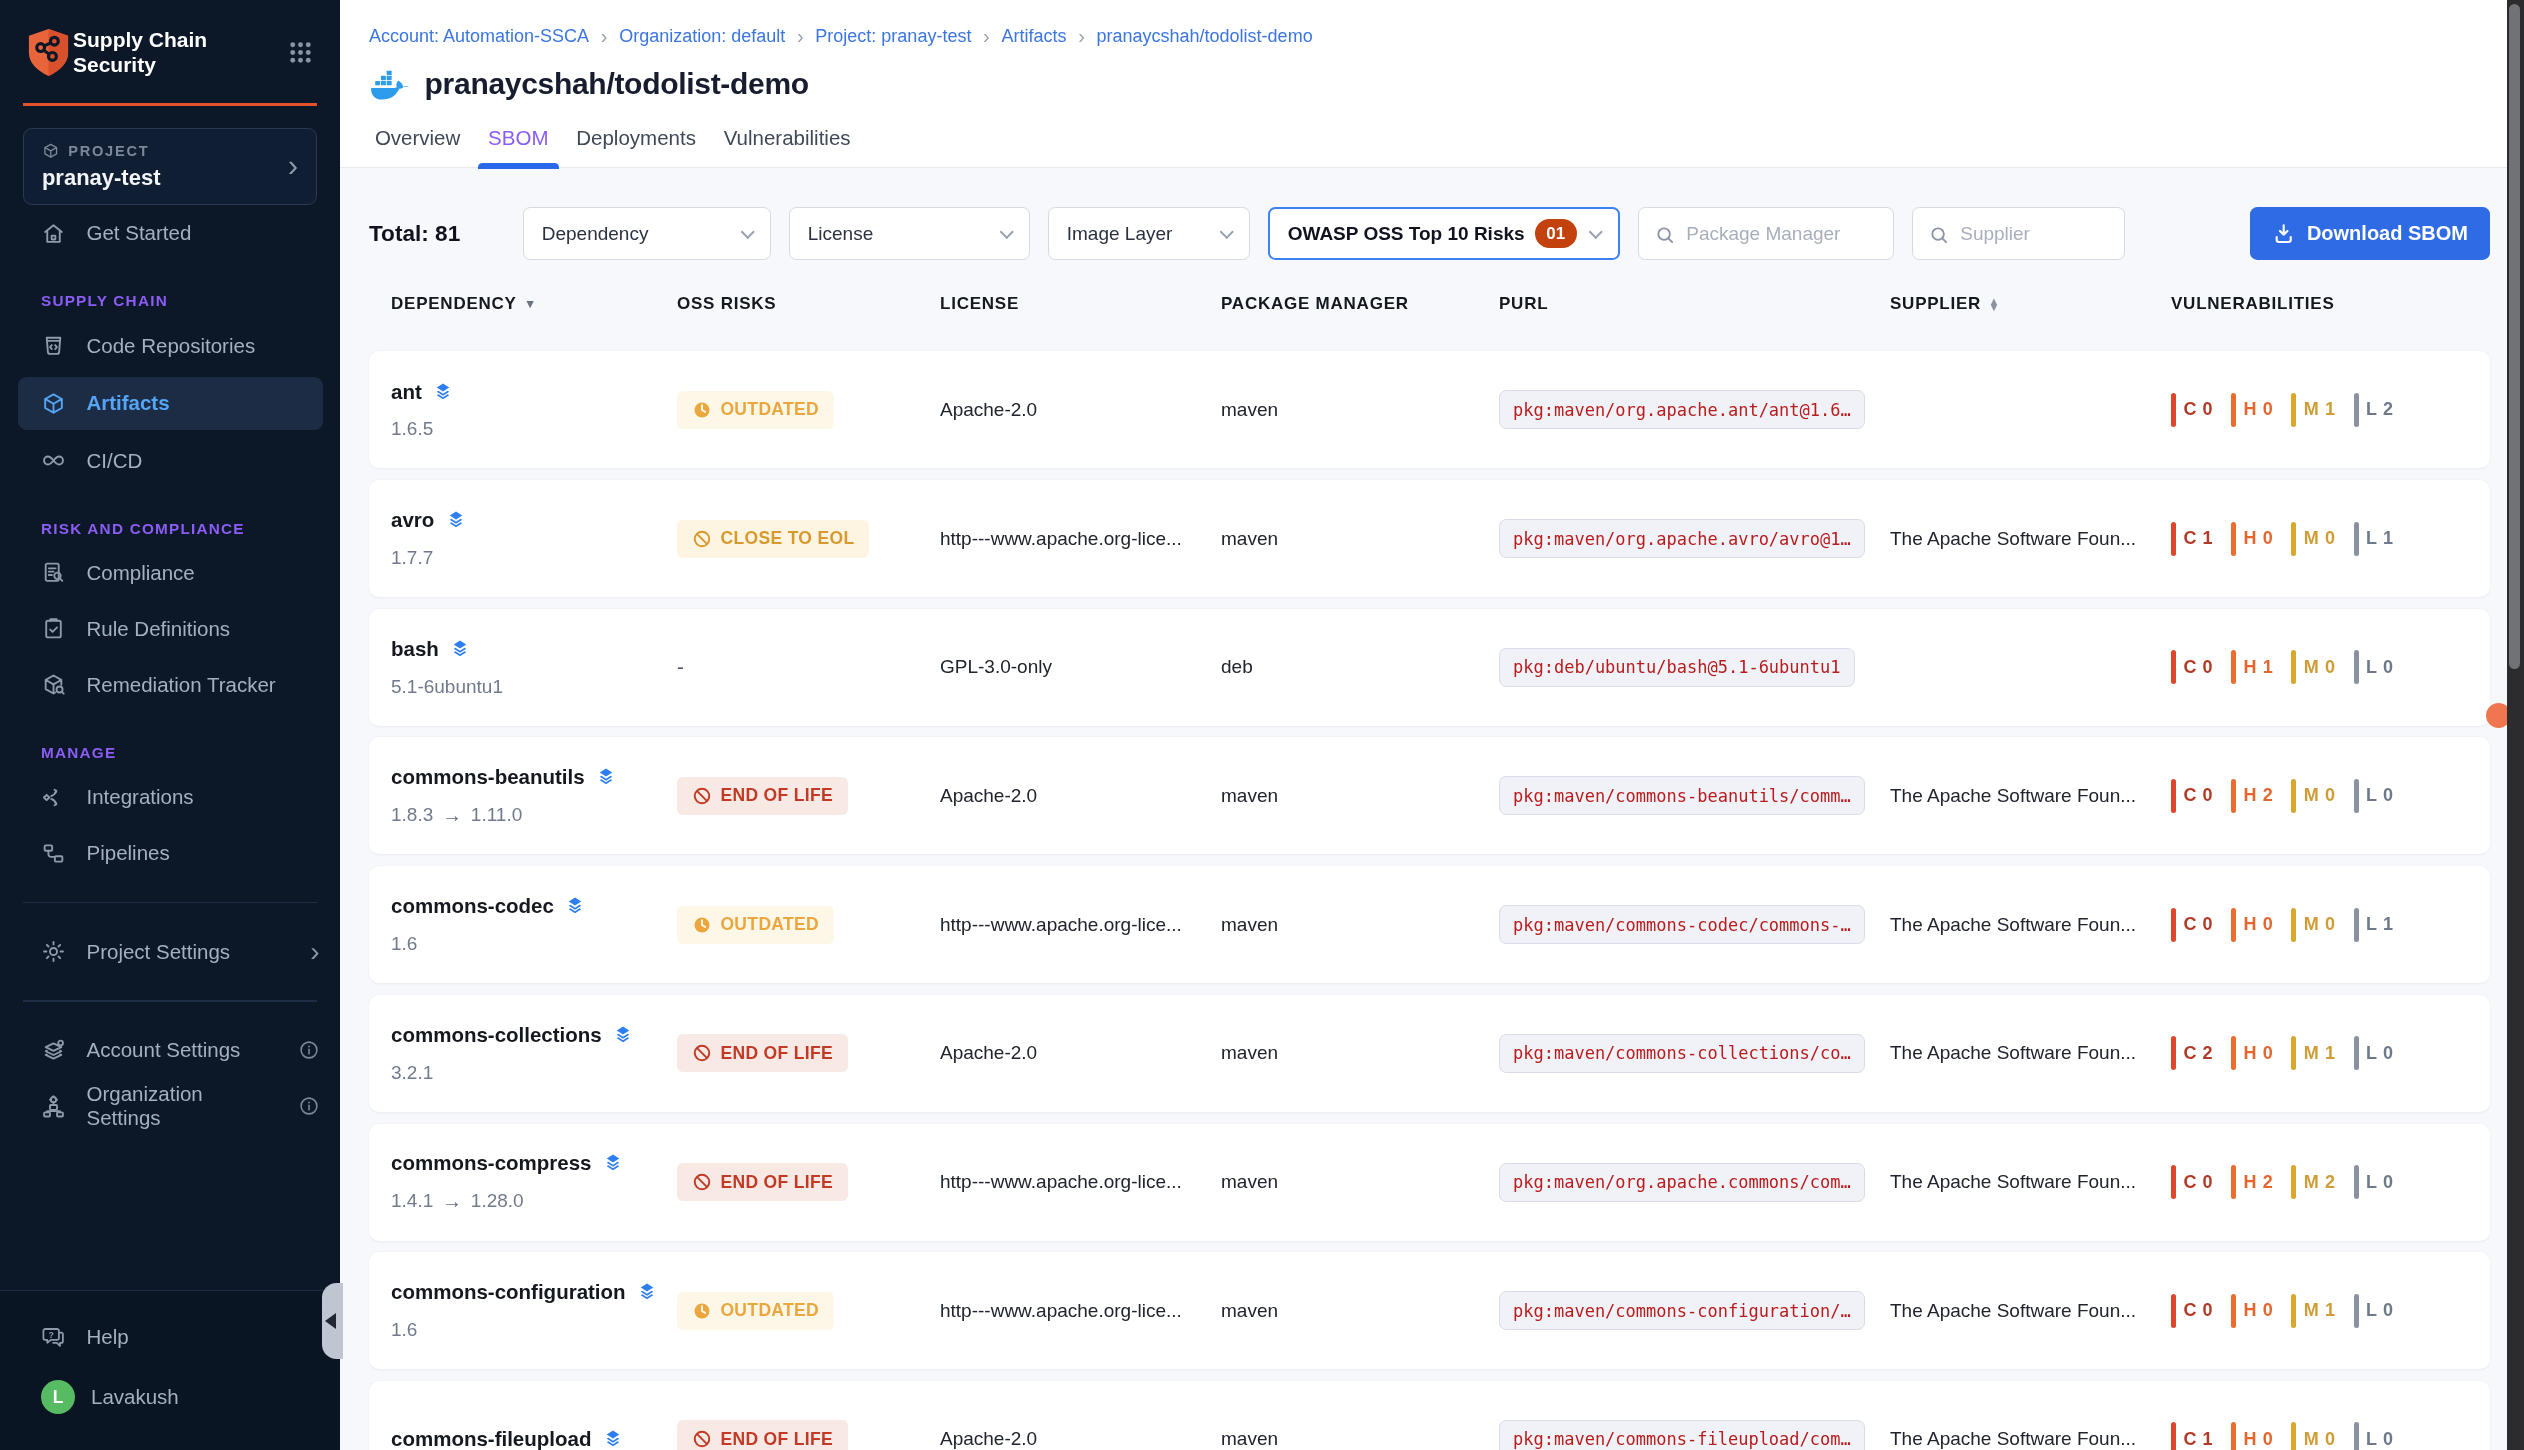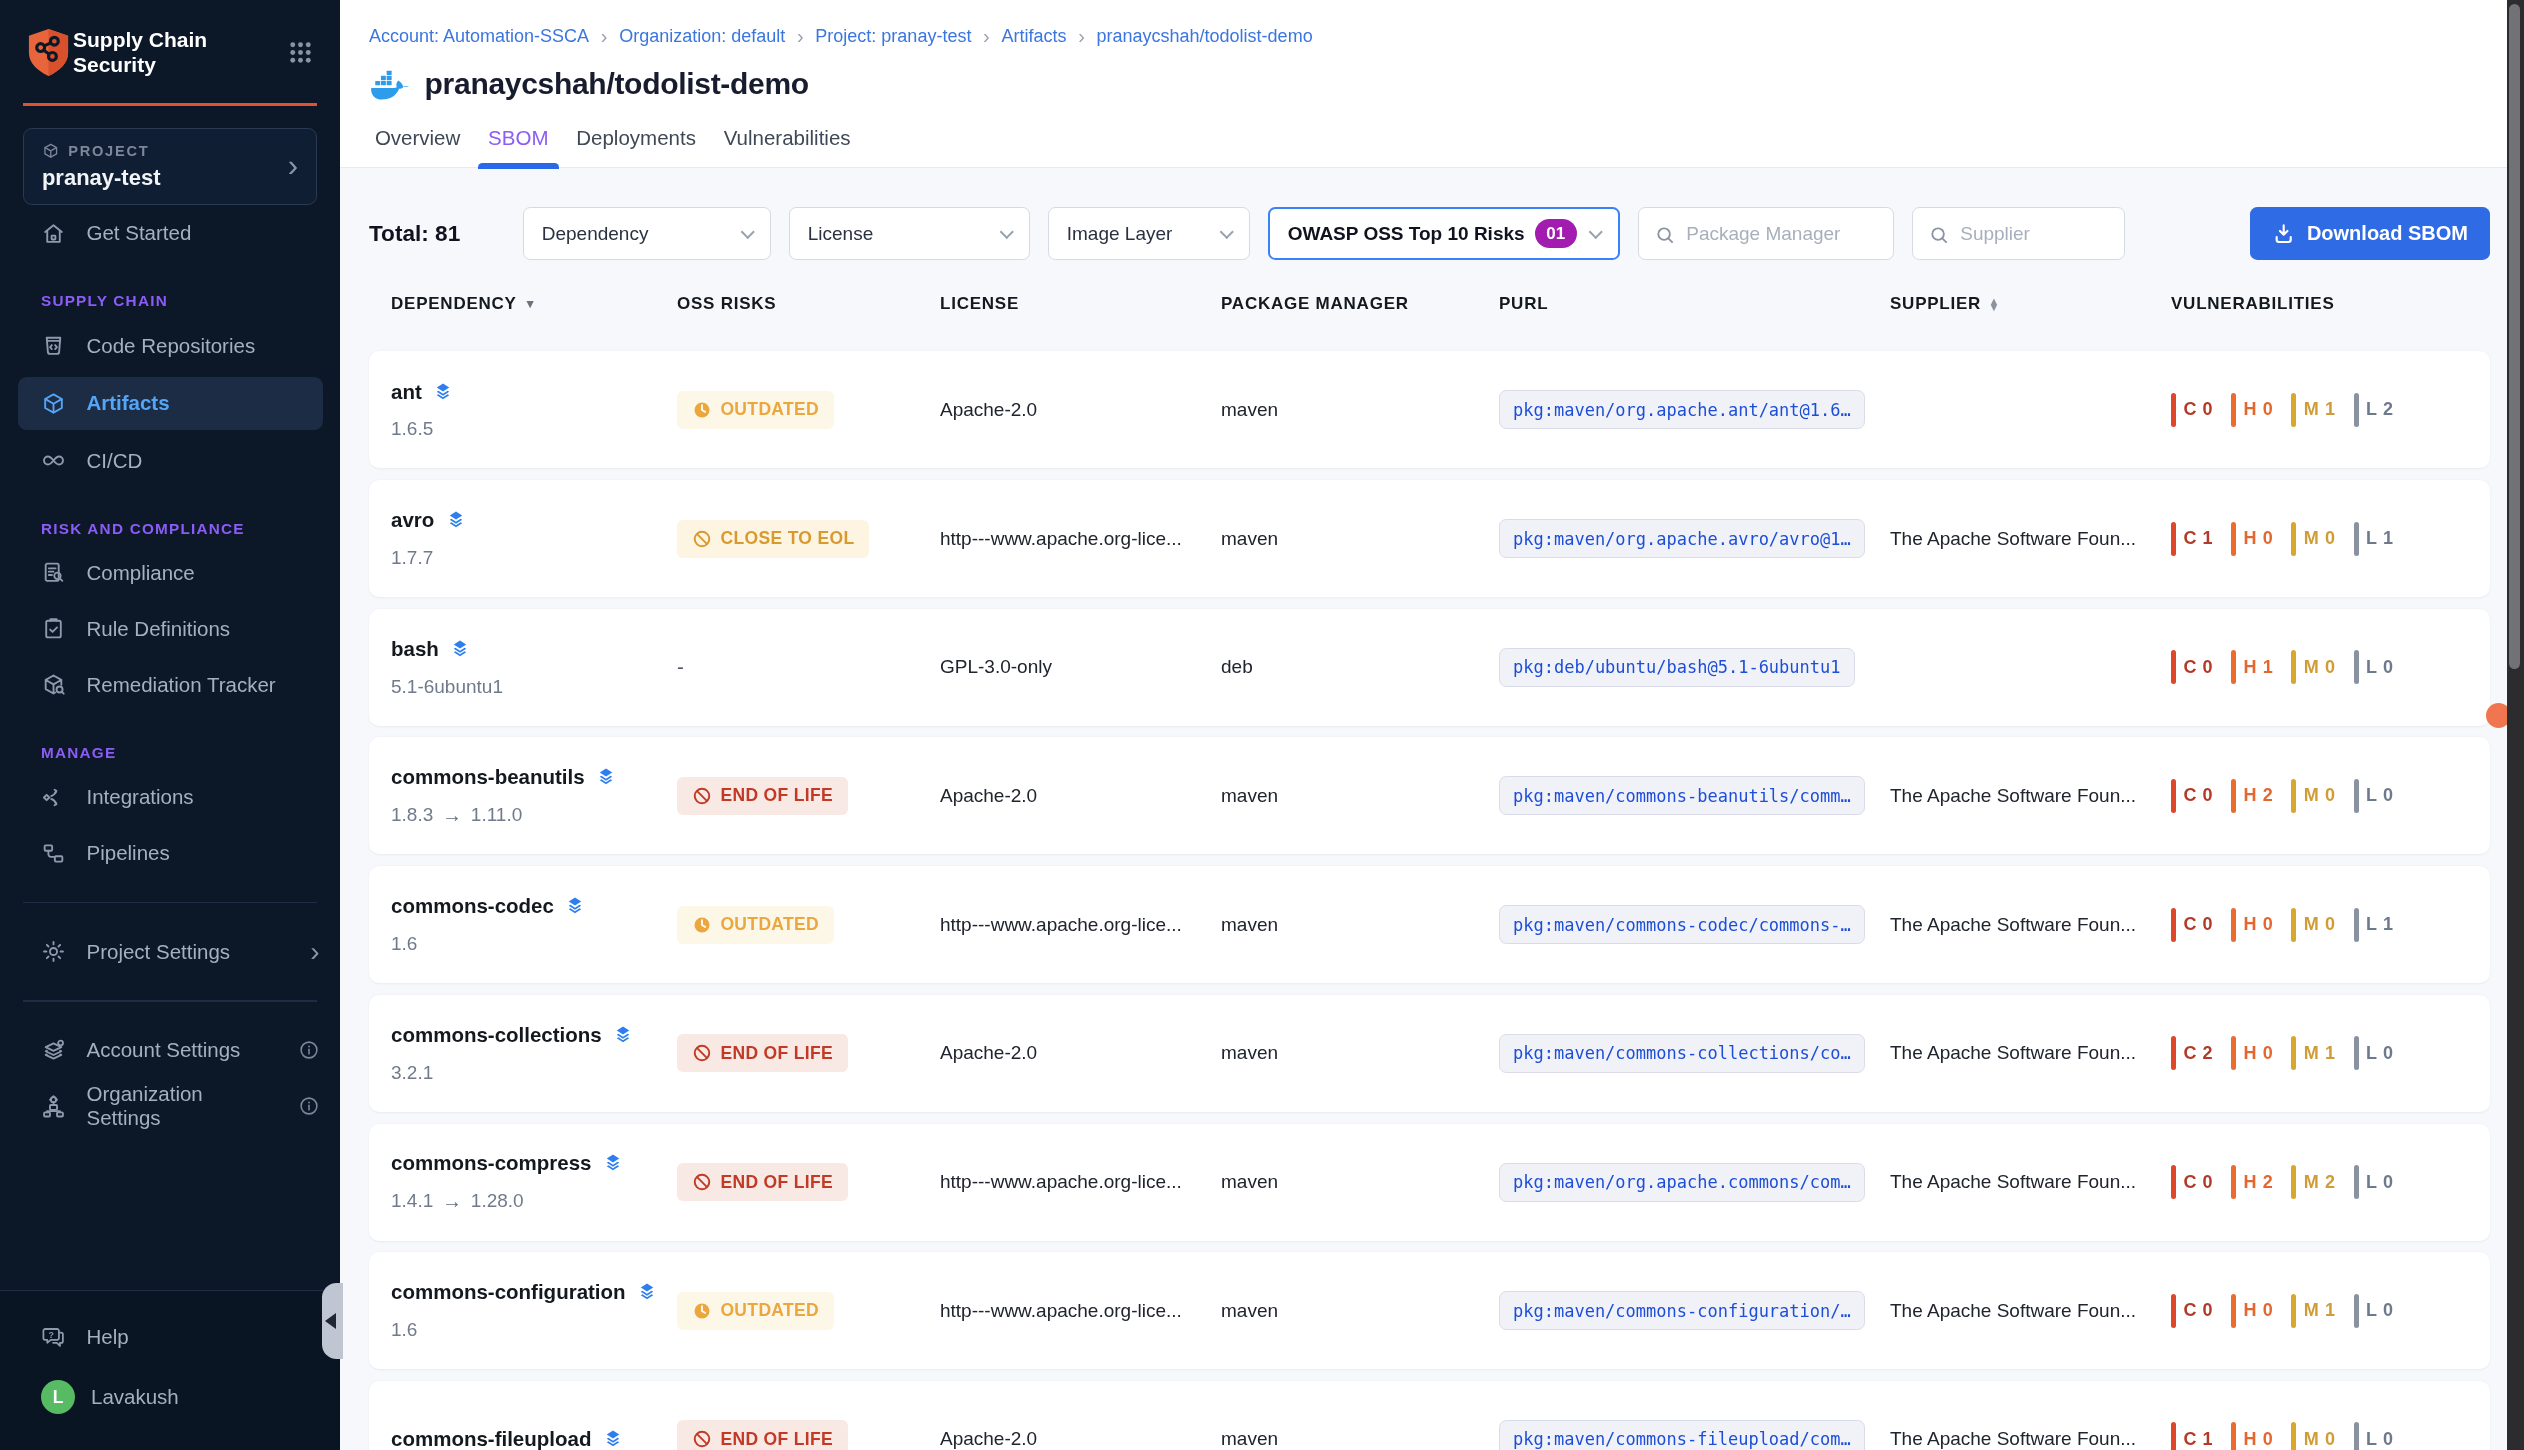--- a/index.html
+++ b/index.html
@@ -69,21 +69,21 @@
   
   .toolbar { display:flex; align-items:center; gap:18px; }
   .total { font-size:22.6px; font-weight:800; color:#10131f; margin-right:45px; }
   .select { height:53px; border:1.5px solid #d5d9e2; border-radius:7.3px; background:#fff;
     display:flex; align-items:center; justify-content:space-between; padding:0 17.5px;
     font-size:19px; color:#2a3140; cursor:pointer; }
   .sel-dep{width:248px}.sel-lic{width:241px}.sel-img{width:202px}
   .chev { width:9.5px; height:9.5px; border-right:2.2px solid #98a1b0; border-bottom:2.2px solid #98a1b0;
     transform:rotate(45deg) translate(-1.5px,-1.5px); flex:none; }
   .owasp { width:352px; border-color:#3b82f6; border-width:2.2px; font-weight:600; color:#10131f; }
-  .owasp .pill { min-width:42px; height:29px; border-radius:16px; background:#a21caf; color:#fff;
+  .owasp .pill { min-width:42px; height:29px; border-radius:16px; background:#c2410c; color:#fff;
     font-size:17px; font-weight:700; display:flex; align-items:center; justify-content:center;
     margin-left:10.2px; margin-right:auto; }
   .owasp .lbl { white-space:nowrap; }
   .search { position:relative; height:53px; border:1.5px solid #d5d9e2; border-radius:7.3px;
     background:#fff; }
   .search .ico { position:absolute; left:14.6px; top:15.3px; width:22px; height:22px; color:#8b94a3; }
   .search input { width:100%; height:100%; border:none; outline:none; background:transparent;
     padding:0 14.6px 0 47px; font-size:19px; color:#2a3140; font-family:inherit; }
   .search input::placeholder { color:#a8afbc; }
   .srch-pm{width:256px}.srch-sup{width:213px}
@@ -113,21 +113,21 @@
   .badge { display:inline-flex; align-items:center; gap:8.8px; height:38px; padding:0 14.6px;
     border-radius:5.8px; font-size:17.5px; font-weight:800; letter-spacing:.02em; }
   .badge .bic { width:20px; height:20px; }
   .badge.outdated { color:#eba63e; background:#fdf7e7; }
   .badge.close_eol { color:#d8992e; background:#fdf5e2; }
   .badge.eol { color:#c23a25; background:#f9e9e5; }
   .nobadge { font-size:20.5px; color:#4b5563; }
   .lic,.pm,.sup { font-size:19px; color:#20242e; white-space:nowrap; overflow:hidden; }
   .purl { display:inline-flex; align-items:center; height:39px; padding:0 13px;
     background:#f0f2f8; border:1.5px solid #d9dce8; border-radius:7.3px;
-    font-family:"DejaVu Sans Mono",monospace; font-size:17px; color:#1d4ed8;
+    font-family:"DejaVu Sans Mono",monospace; font-size:17px; color:#b91c1c;
     max-width:369px; white-space:nowrap; overflow:hidden; cursor:pointer; }
   .vulns { display:flex; align-items:center; gap:17.5px; }
   .seg { display:flex; align-items:center; gap:7.3px; }
   .seg .bar { width:5.1px; height:34px; border-radius:2.9px; }
   .seg b { font-size:18px; font-weight:800; letter-spacing:.06em; display:flex; gap:5.1px; }
   .v-c .bar{background:#df472b}.v-c b{color:#b23a26}
   .v-h .bar{background:#ec6c2f}.v-h b{color:#e4672f}
   .v-m .bar{background:#d9a62e}.v-m b{color:#d09c36}
   .v-l .bar{background:#8a92a2}.v-l b{color:#6e7a8c}
 

